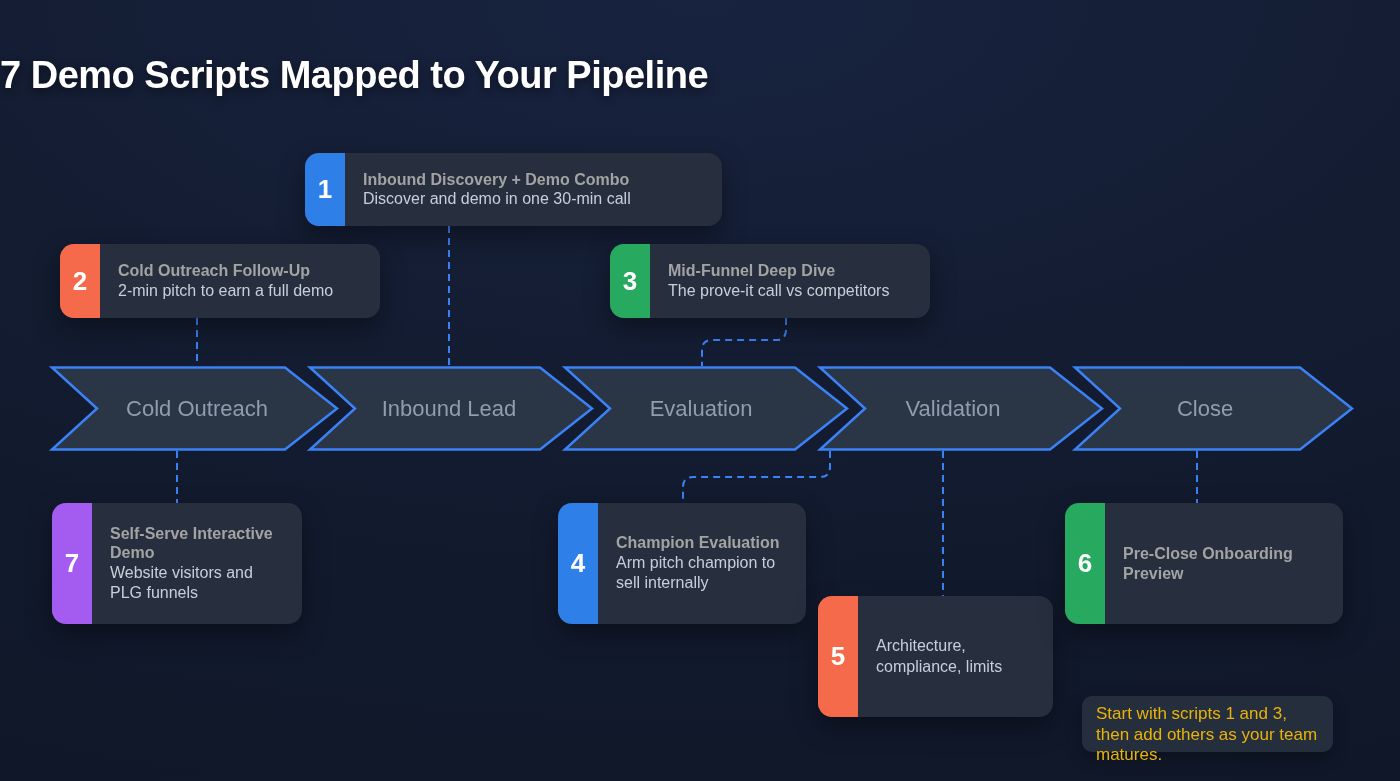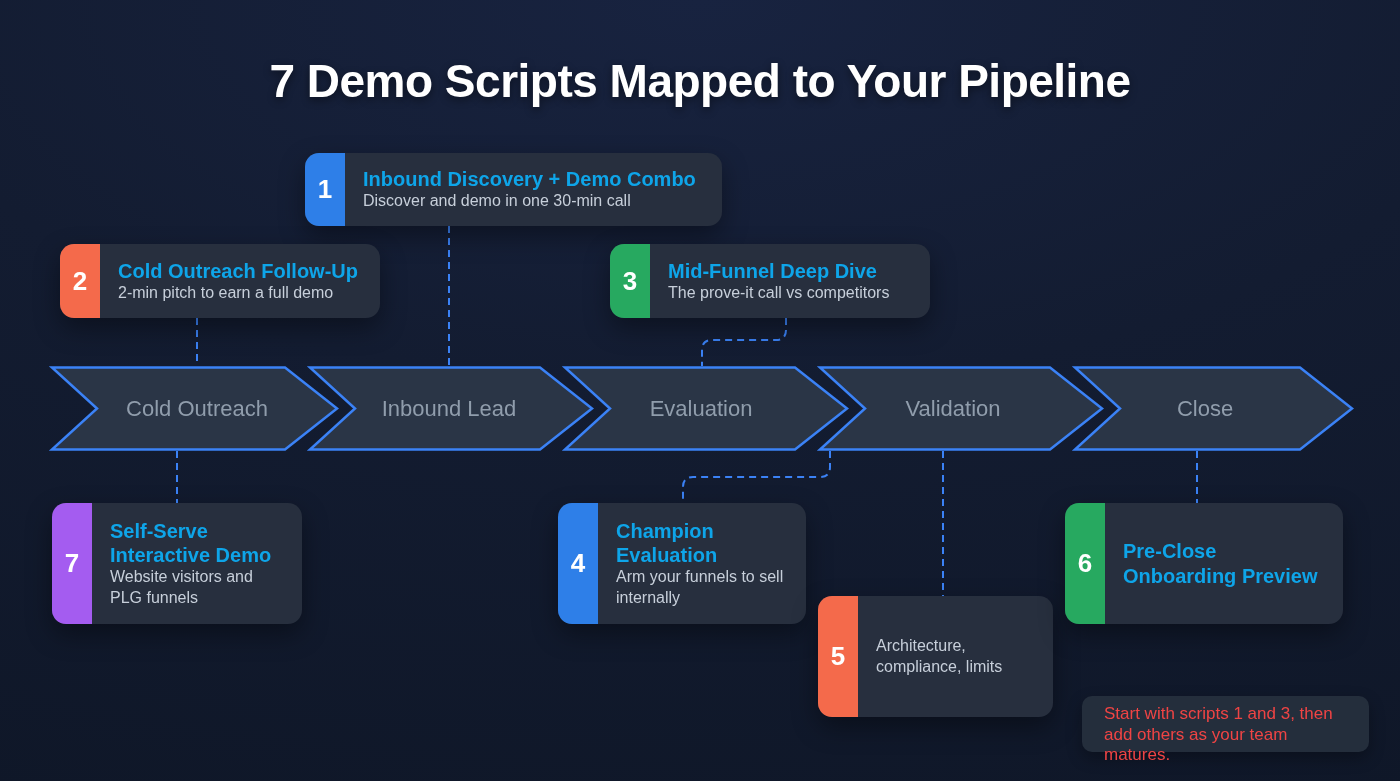--- a/index.html
+++ b/index.html
@@ -4,50 +4,50 @@
 <style>
   * { margin:0; padding:0; box-sizing:border-box; }
   html,body { background:#0e1627; }
   body { font-family:"Liberation Sans", sans-serif; }
   .stage {
     position:relative; width:1400px; height:781px; overflow:hidden;
     background: radial-gradient(130% 110% at 50% 0%, #182340 0%, #131c31 45%, #0f1728 100%);
   }
   .page-title {
     position:absolute; top:54px; left:0; width:100%;
-    text-align:center; color:#ffffff; font-size:46px; font-weight:700;
+    color:#ffffff; font-size:38px; font-weight:700;
     letter-spacing:-0.5px; text-shadow:0 3px 8px rgba(0,0,0,.45);
   }
   svg.layer { position:absolute; left:0; top:0; }
   .stage-label { fill:#909dac; font-size:22px; font-family:"Liberation Sans",sans-serif; }
   .card {
     position:absolute; display:flex; align-items:stretch;
     background:#272f3e; border-radius:14px;
     box-shadow:0 10px 26px rgba(0,0,0,.38);
   }
   .badge {
     flex:0 0 40px; width:40px; border-radius:14px 0 0 14px;
     display:flex; align-items:center; justify-content:center;
     color:#ffffff; font-size:26px; font-weight:700;
   }
   .card-body { padding:12px 16px 12px 18px; display:flex; flex-direction:column; justify-content:center; }
-  .card-title { color:#0ea5e9; font-size:20px; font-weight:700; line-height:1.22; }
+  .card-title { color:#a3a3a3; font-size:16px; font-weight:700; line-height:1.22; }
   .card-sub { color:#c7cfda; font-size:16px; line-height:1.28; }
   .oneline .card-title, .oneline .card-sub { white-space:nowrap; }
   #card-1 { left:305px; top:153px; width:417px; height:73px; }
   #card-2 { left:60px;  top:244px; width:320px; height:74px; }
   #card-3 { left:610px; top:244px; width:320px; height:74px; }
   #card-7 { left:52px;  top:503px; width:250px; height:121px; }
   #card-4 { left:558px; top:503px; width:248px; height:121px; }
   #card-5 { left:818px; top:596px; width:235px; height:121px; }
   #card-6 { left:1065px;top:503px; width:278px; height:121px; }
   .footer-note {
-    position:absolute; left:1082px; top:696px; width:287px; height:56px;
-    background:#242e3c; border-radius:10px; padding:8px 22px;
-    color:#ef4444; font-size:17px; line-height:1.22;
+    position:absolute; left:1082px; top:696px; width:251px; height:56px;
+    background:#242e3c; border-radius:10px; padding:8px 14px;
+    color:#eab308; font-size:17px; line-height:1.22;
     box-shadow:0 6px 16px rgba(0,0,0,.3);
   }
 </style>
 </head>
 <body>
 
 <div class="stage">
 
   <h1 class="page-title">7 Demo Scripts Mapped to Your Pipeline</h1>
 
@@ -101,21 +101,21 @@
     <div class="card-body">
       <div class="card-title">Mid-Funnel Deep Dive</div>
       <div class="card-sub">The prove-it call vs competitors</div>
     </div>
   </div>
 
   <div class="card" id="card-4">
     <div class="badge" style="background: rgb(46, 127, 232);">4</div>
     <div class="card-body">
       <div class="card-title">Champion Evaluation</div>
-      <div class="card-sub">Arm your funnels to sell internally</div>
+      <div class="card-sub">Arm pitch champion to sell internally</div>
     </div>
   </div>
 
   <div class="card" id="card-5">
     <div class="badge" style="background: rgb(244, 106, 75);">5</div>
     <div class="card-body">
       <div class="card-sub">Architecture, compliance, limits</div>
     </div>
   </div>
 

